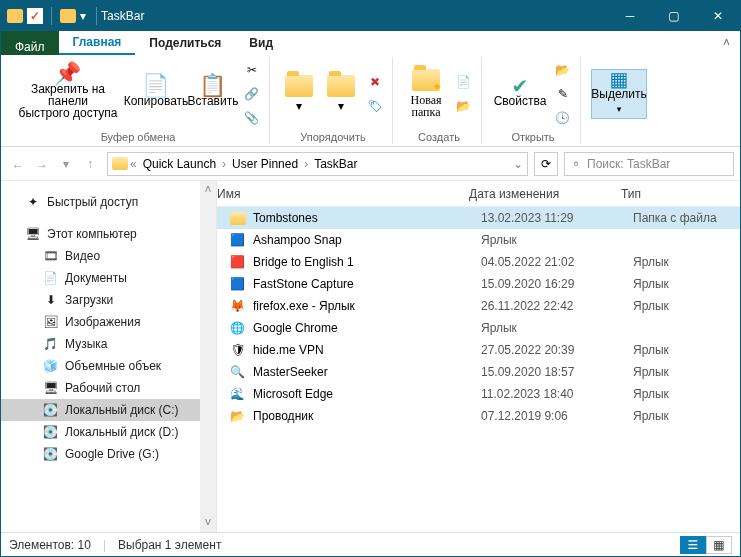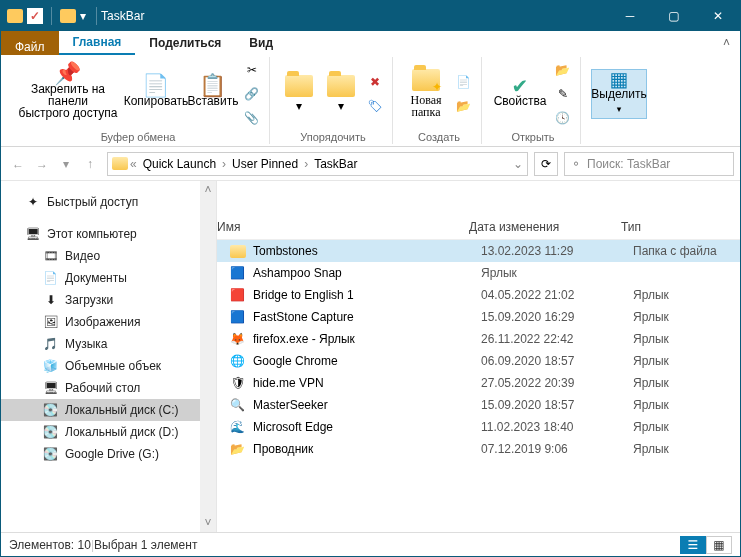--- a/index.html
+++ b/index.html
@@ -12,21 +12,21 @@
 .titlebar .qat .folder-mini { width: 16px; height: 14px; background: #feca5e; border-radius: 2px; position: relative; }
 .titlebar .qat .check { width: 16px; height: 16px; background: #fff; display: flex; align-items: center; justify-content: center; color: #d9534f; font-weight: bold; }
 .titlebar .divider { width: 1px; height: 18px; background: rgba(255,255,255,0.3); margin: 0 4px; }
 .titlebar .title-txt { font-size: 12px; }
 .spacer { flex: 1; }
 .winbtns { display: flex; }
 .winbtns div { width: 44px; height: 30px; display: flex; align-items: center; justify-content: center; color: #fff; }
 
 
 .tabs { height: 24px; display: flex; align-items: stretch; background: #fff; }
-.tabs .file { background: #a16207; color: #fff; padding: 16px 14px; display: flex; align-items: center; }
+.tabs .file { background: #14532d; color: #fff; padding: 16px 14px; display: flex; align-items: center; }
 .tabs .tab { padding: 0 14px; display: flex; align-items: center; color: #222; font-weight: bold; }
 .tabs .tab.active { border-bottom: 2px solid #0a7db3; color: #0a7db3; }
 .tabs .expander { margin-left: auto; padding: 0 10px; display: flex; align-items: center; color: #666; }
 
 
 .ribbon { height: 92px; border-bottom: 1px solid #d6d6d6; display: flex; background: #fff; padding: 2px 6px; gap: 4px; }
 .group { display: flex; flex-direction: column; align-items: center; border-right: 1px solid #e3e3e3; padding: 0 6px 1px; }
 .group:last-child { border-right: none; }
 .group-body { flex: 1; display: flex; align-items: center; gap: 4px; }
 .group-label { font-size: 11px; color: #666; padding-top: 1px; }
@@ -54,34 +54,34 @@
 .navpane { width: 216px; border-right: 1px solid #e6e6e6; display: flex; }
 .navtree { flex: 1; padding: 10px 0; overflow:hidden; }
 .navitem { display: flex; align-items: center; height: 22px; padding-left: 24px; gap: 6px; font-size: 12px; color: #222;}
 .navitem.sub { padding-left: 42px; }
 .navitem.selected { background: #d0d0d0; }
 .navitem .nico { width: 16px; height: 16px; display:flex;align-items:center;justify-content:center;}
 .navscroll { width: 16px; background: #f0f0f0; display:flex;flex-direction:column;align-items:center;justify-content:space-between;padding:2px 0;}
 .navscroll span { color:#888;}
 
 .listview { flex: 1; display: flex; flex-direction: column; overflow:hidden;}
-.cols { display: flex; height: 26px; align-items: center; border-bottom: 1px solid #eee; color:#444; padding-left: 0; margin-top: 33px; }
+.cols { display: flex; height: 26px; align-items: center; border-bottom: 1px solid #eee; color:#444; padding-left: 0; }
 .col-name { width: 252px; }
 .col-date { width: 152px; }
 .col-type { flex: 1; }
 .rows { flex:1; }
 .row { display: flex; align-items: center; height: 22px; padding-left: 12px; }
 .row.selected { background: #cfe8f6; }
 .row .cico { width: 18px; height:18px; margin-right: 6px; display:flex;align-items:center;justify-content:center;}
 .row .c-name { width: 228px; }
 .row .c-date { width: 152px; color:#555;}
 .row .c-type { flex:1; color:#555;}
 
 
-.status { height: 24px; border-top: 1px solid #ddd; display: flex; align-items: center; padding: 0 8px; font-size: 11px; color: #333; background:#fff;}
+.status { height: 24px; border-top: 1px solid #ddd; display: flex; align-items: center; padding: 0 8px; gap: 12px; font-size: 11px; color: #333; background:#fff;}
 .status .views { margin-left: auto; display:flex; gap:0;}
 .status .views span{ width:26px;height:18px;border:1px solid #ccc;display:flex;align-items:center;justify-content:center;}
 .status .views span.active{ background:#0a7db3;color:#fff;border-color:#0a7db3;}
 
 .mini-folder{width:16px;height:13px;background:linear-gradient(#ffe9a8,#f9c74f);border-radius:2px;display:inline-block;}
 </style>
 </head>
 <body>
 
 <div class="window">
@@ -321,21 +321,20 @@
           </div>
           <div class="row">
             <span class="cico">🦊</span>
             <span class="c-name">firefox.exe - Ярлык</span>
             <span class="c-date">26.11.2022 22:42</span>
             <span class="c-type">Ярлык</span>
           </div>
           <div class="row">
             <span class="cico">🌐</span>
             <span class="c-name">Google Chrome</span>
-            <span class="c-date">06.09.2020 18:57</span>
             <span class="c-type">Ярлык</span>
           </div>
           <div class="row">
             <span class="cico">🛡</span>
             <span class="c-name">hide.me VPN</span>
             <span class="c-date">27.05.2022 20:39</span>
             <span class="c-type">Ярлык</span>
           </div>
           <div class="row">
             <span class="cico">🔍</span>

